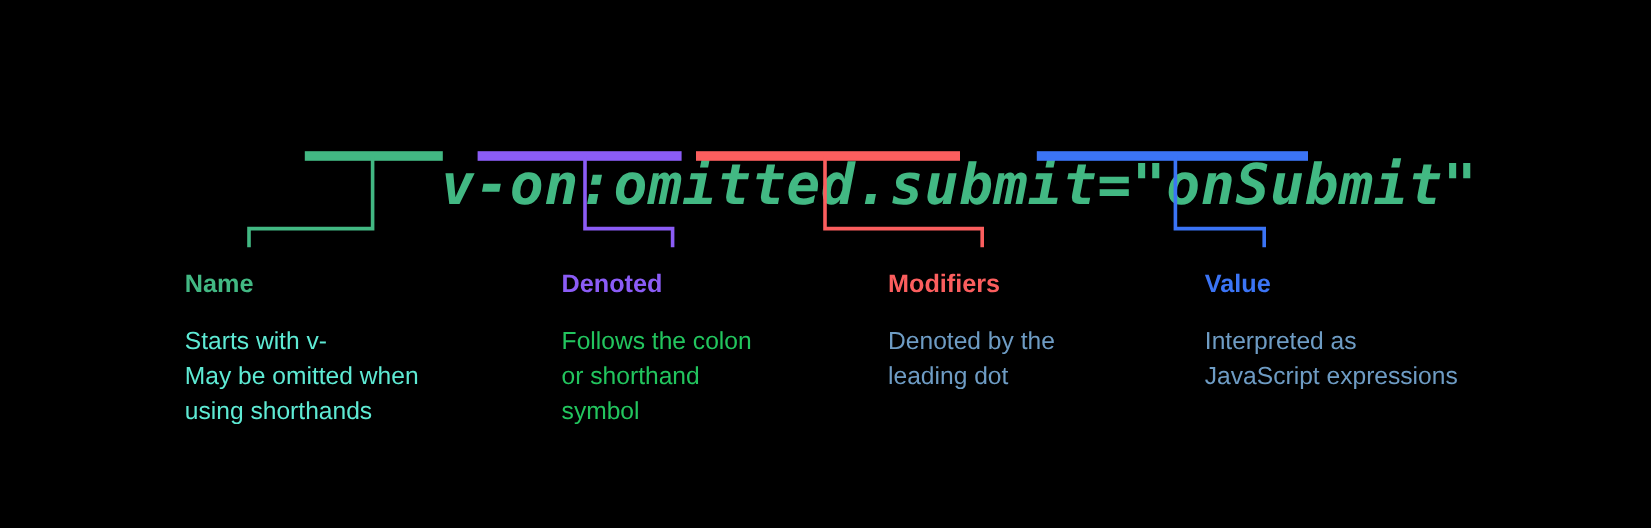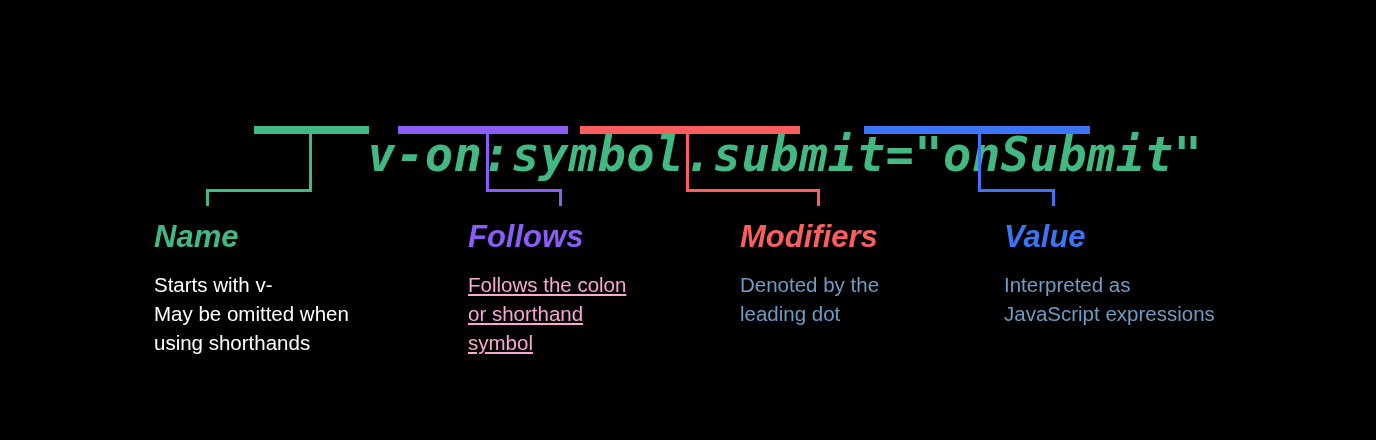--- a/index.html
+++ b/index.html
@@ -42,44 +42,43 @@
     pointer-events: none;
   }
 
   
   .label-block {
     position: absolute;
     top: 218px;
   }
   .label-title {
     font-family: "Liberation Sans", sans-serif;
-    font-size: 31px;
+    font-size: 21px;
     font-weight: 700;
     line-height: 38px;
     margin: 0 0 14px 0;
     white-space: pre;
-    font-style: italic;
   }
   .label-desc {
     font-family: "Liberation Sans", sans-serif;
     font-size: 20.5px;
     font-weight: 400;
     line-height: 29px;
     color: #6e9cc4;
     white-space: pre-line;
     margin: 0;
   }
 </style>
 </head>
 <body style="background: rgb(0, 0, 0);">
 
 <div id="diagram" style="background: rgb(0, 0, 0);">
 
   <div class="code-line" style="color: rgb(66, 184, 131);">
-    <span>v-on</span><span>:symbol</span><span>.submit</span><span>=</span><span>"onSubmit"</span>
+    <span>v-on</span><span>:omitted</span><span>.submit</span><span>=</span><span>"onSubmit"</span>
   </div>
 
   <svg class="connectors" viewBox="0 0 1376 440">
 
     <g>
       <rect x="254" y="126" width="115" height="8" fill="#42b883"></rect>
       <path d="M310.5 130 L310.5 190.5 L207.5 190.5 L207.5 206" fill="none" stroke="#42b883" stroke-width="3"></path>
     </g>
 
     <g>
@@ -93,28 +92,28 @@
     </g>
 
     <g>
       <rect x="864" y="126" width="226" height="8" fill="#3b74f5"></rect>
       <path d="M979.5 130 L979.5 190.5 L1053.5 190.5 L1053.5 206" fill="none" stroke="#3b74f5" stroke-width="3"></path>
     </g>
   </svg>
 
   <div class="label-block" style="left:154px; width:300px;">
     <div class="label-title" style="color: rgb(66, 184, 131);">Name</div>
-    <div class="label-desc" style="color: #ffffff;">Starts with v-
+    <div class="label-desc" style="color: #5eead4;">Starts with v-
 May be omitted when
 using shorthands</div>
   </div>
 
   <div class="label-block" style="left:468px; width:250px;">
-    <div class="label-title" style="color: rgb(139, 92, 246);">Follows</div>
-    <div class="label-desc" style="color: #f9a8d4; text-decoration: underline;">Follows the colon
+    <div class="label-title" style="color: rgb(139, 92, 246);">Denoted</div>
+    <div class="label-desc" style="color: #22c55e;">Follows the colon
 or shorthand
 symbol</div>
   </div>
 
   <div class="label-block" style="left:740px; width:250px;">
     <div class="label-title" style="color: rgb(251, 94, 94);">Modifiers</div>
     <div class="label-desc" style="color: rgb(110, 156, 196);">Denoted by the
 leading dot</div>
   </div>
 

